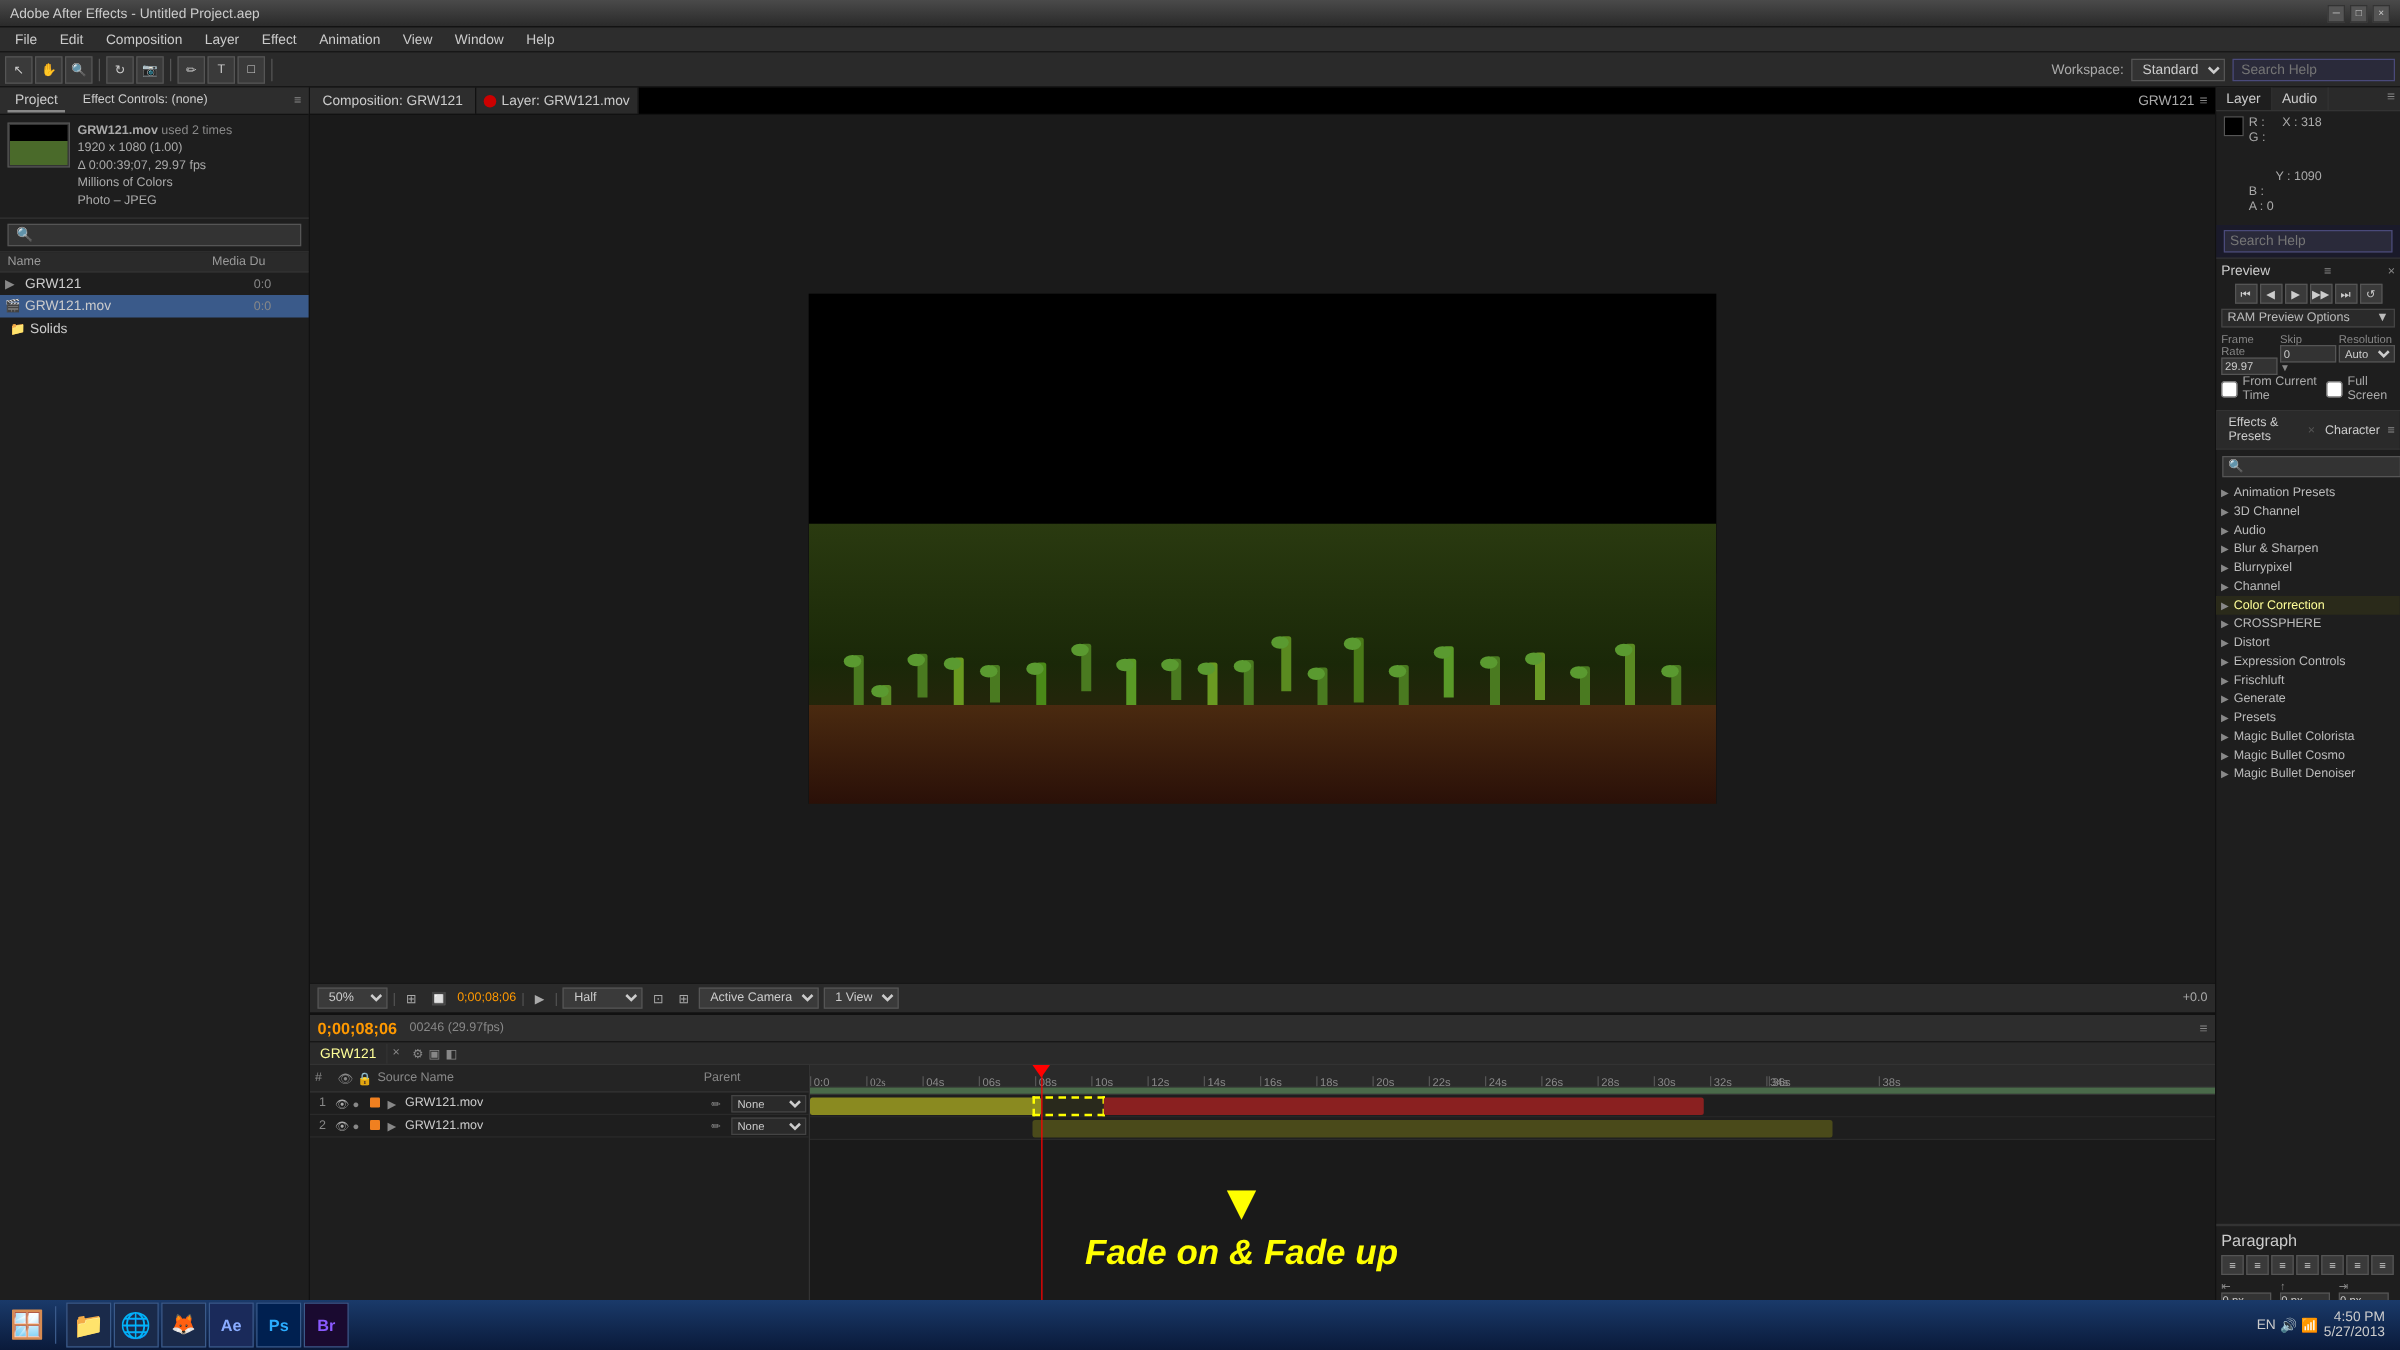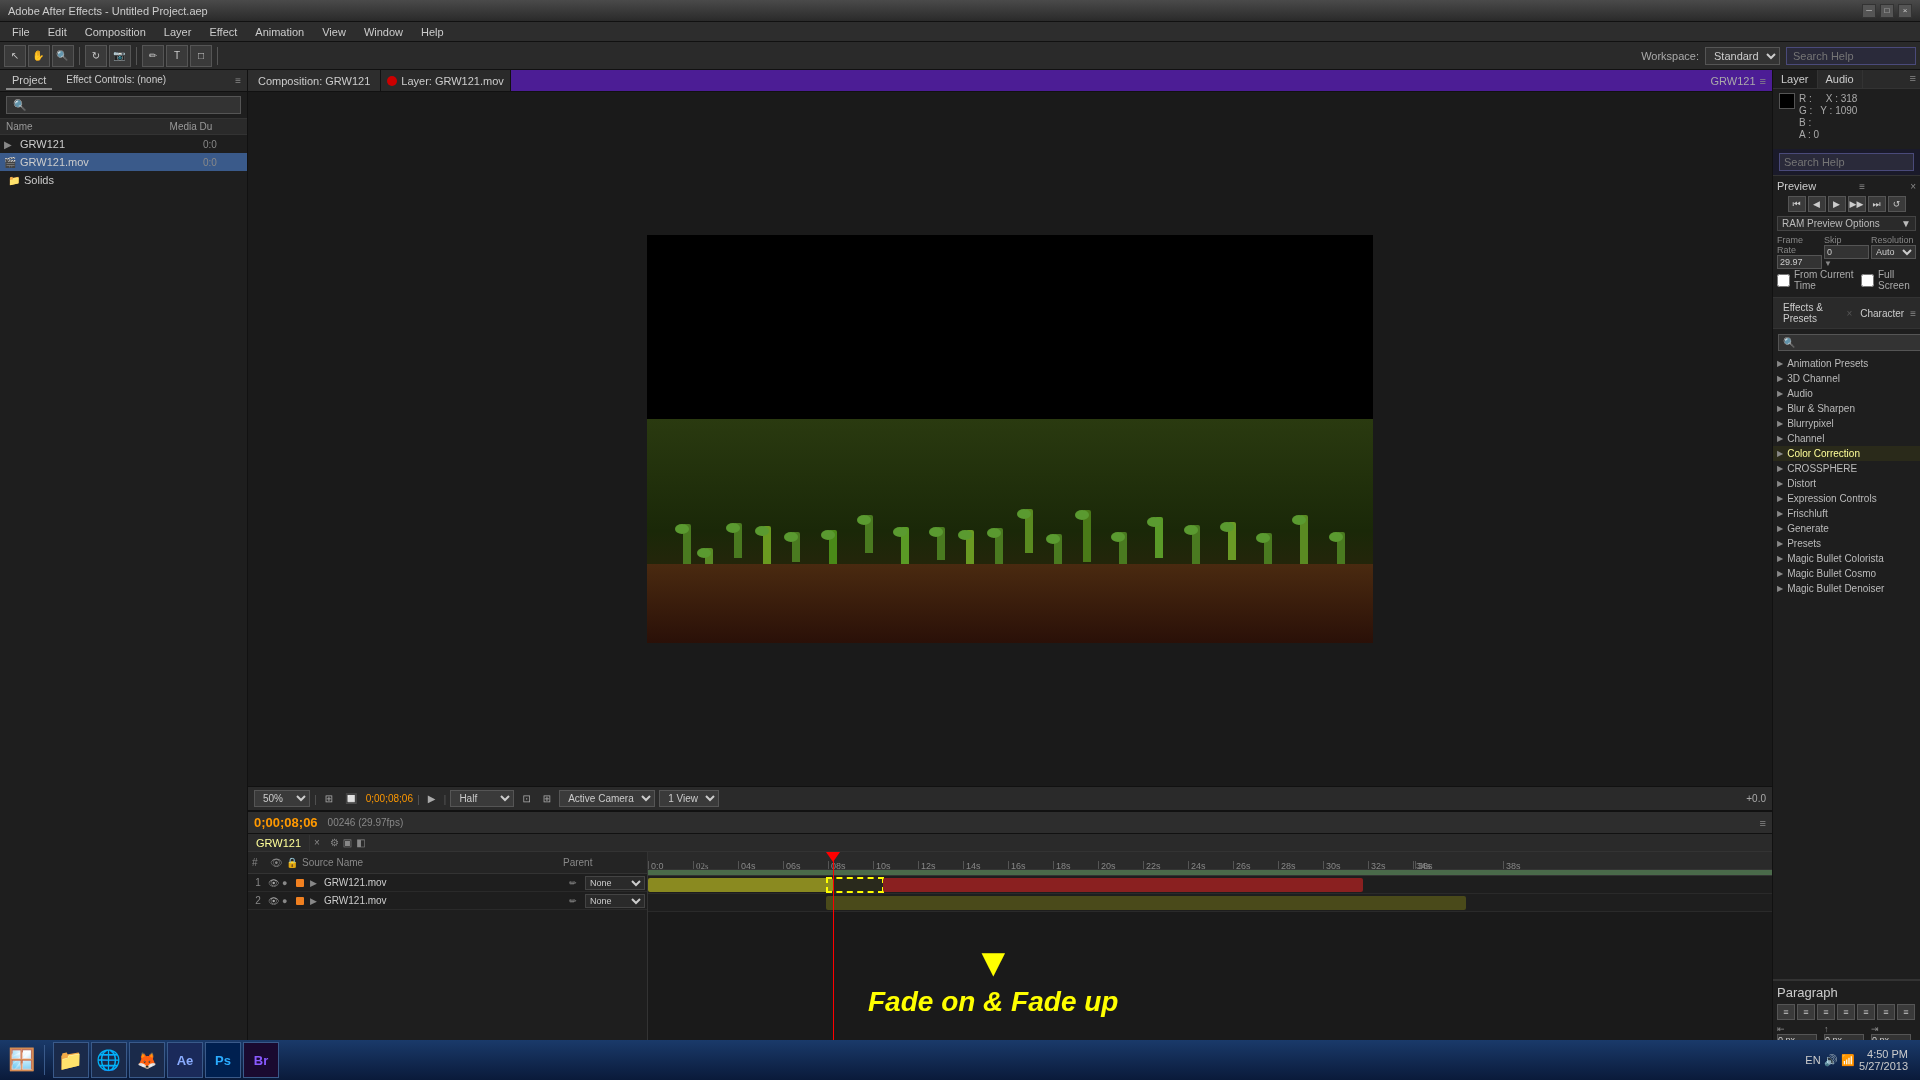--- a/index.html
+++ b/index.html
@@ -184,21 +184,21 @@
       flex: 1;
       display: flex;
       flex-direction: column;
       background: #1a1a1a;
     }
 
     
     #comp-panels {
       display: flex;
       height: 22px;
-      background: #4c1d95;
+      background: #000000;
       border-bottom: 1px solid #111;
     }
     .comp-panel-tab {
       padding: 0 10px;
       line-height: 22px;
       background: #2d2d2d;
       border-right: 1px solid #111;
       font-size: 11px;
       color: #ccc;
       cursor: pointer;
@@ -677,20 +677,32 @@
 
 <div id="main-layout">
 
   <div id="left-panel">
     <div class="panel-header">
       <span class="panel-tab active">Project</span>
       <span class="panel-tab" style="font-size:10px;">Effect Controls: (none)</span>
       <span class="panel-close">≡</span>
     </div>
 
+    <div id="file-info">
+      <div id="file-thumb">
+        <div class="thumb-inner"></div>
+      </div>
+      <div class="file-details">
+        <div><b>GRW121.mov</b> <span style="color:#888;">used 2 times</span></div>
+        <div>1920 x 1080 (1.00)</div>
+        <div>Δ 0:00:39;07, 29.97 fps</div>
+        <div>Millions of Colors</div>
+        <div>Photo – JPEG</div>
+      </div>
+    </div>
 
     <div id="project-search">
       <input class="search-box" placeholder="🔍" style="">
     </div>
 
     <div id="project-list">
       <div class="list-header">
         <span class="list-col-name">Name</span>
         <span class="list-col-media">Media Du</span>
         <span style="width:20px;"></span>
@@ -942,21 +954,21 @@
     <div class="info-content">
       <div style="display:flex;gap:4px;align-items:flex-start;margin-bottom:4px;">
         <div style="width:16px;height:16px;background:#000;border:1px solid #555;"></div>
         <div>
           <div class="info-row">
             <span>R :</span>
             <span style="margin-left:8px;">X : 318</span>
           </div>
           <div class="info-row">
             <span>G :</span>
-            <span style="margin-left:8px;">Y : 1090</span>
+            <span style="margin-left:8px;margin-top:31px;">Y : 1090</span>
           </div>
           <div class="info-row">
             <span>B :</span>
           </div>
           <div class="info-row">
             <span>A : 0</span>
           </div>
         </div>
       </div>
     </div>

